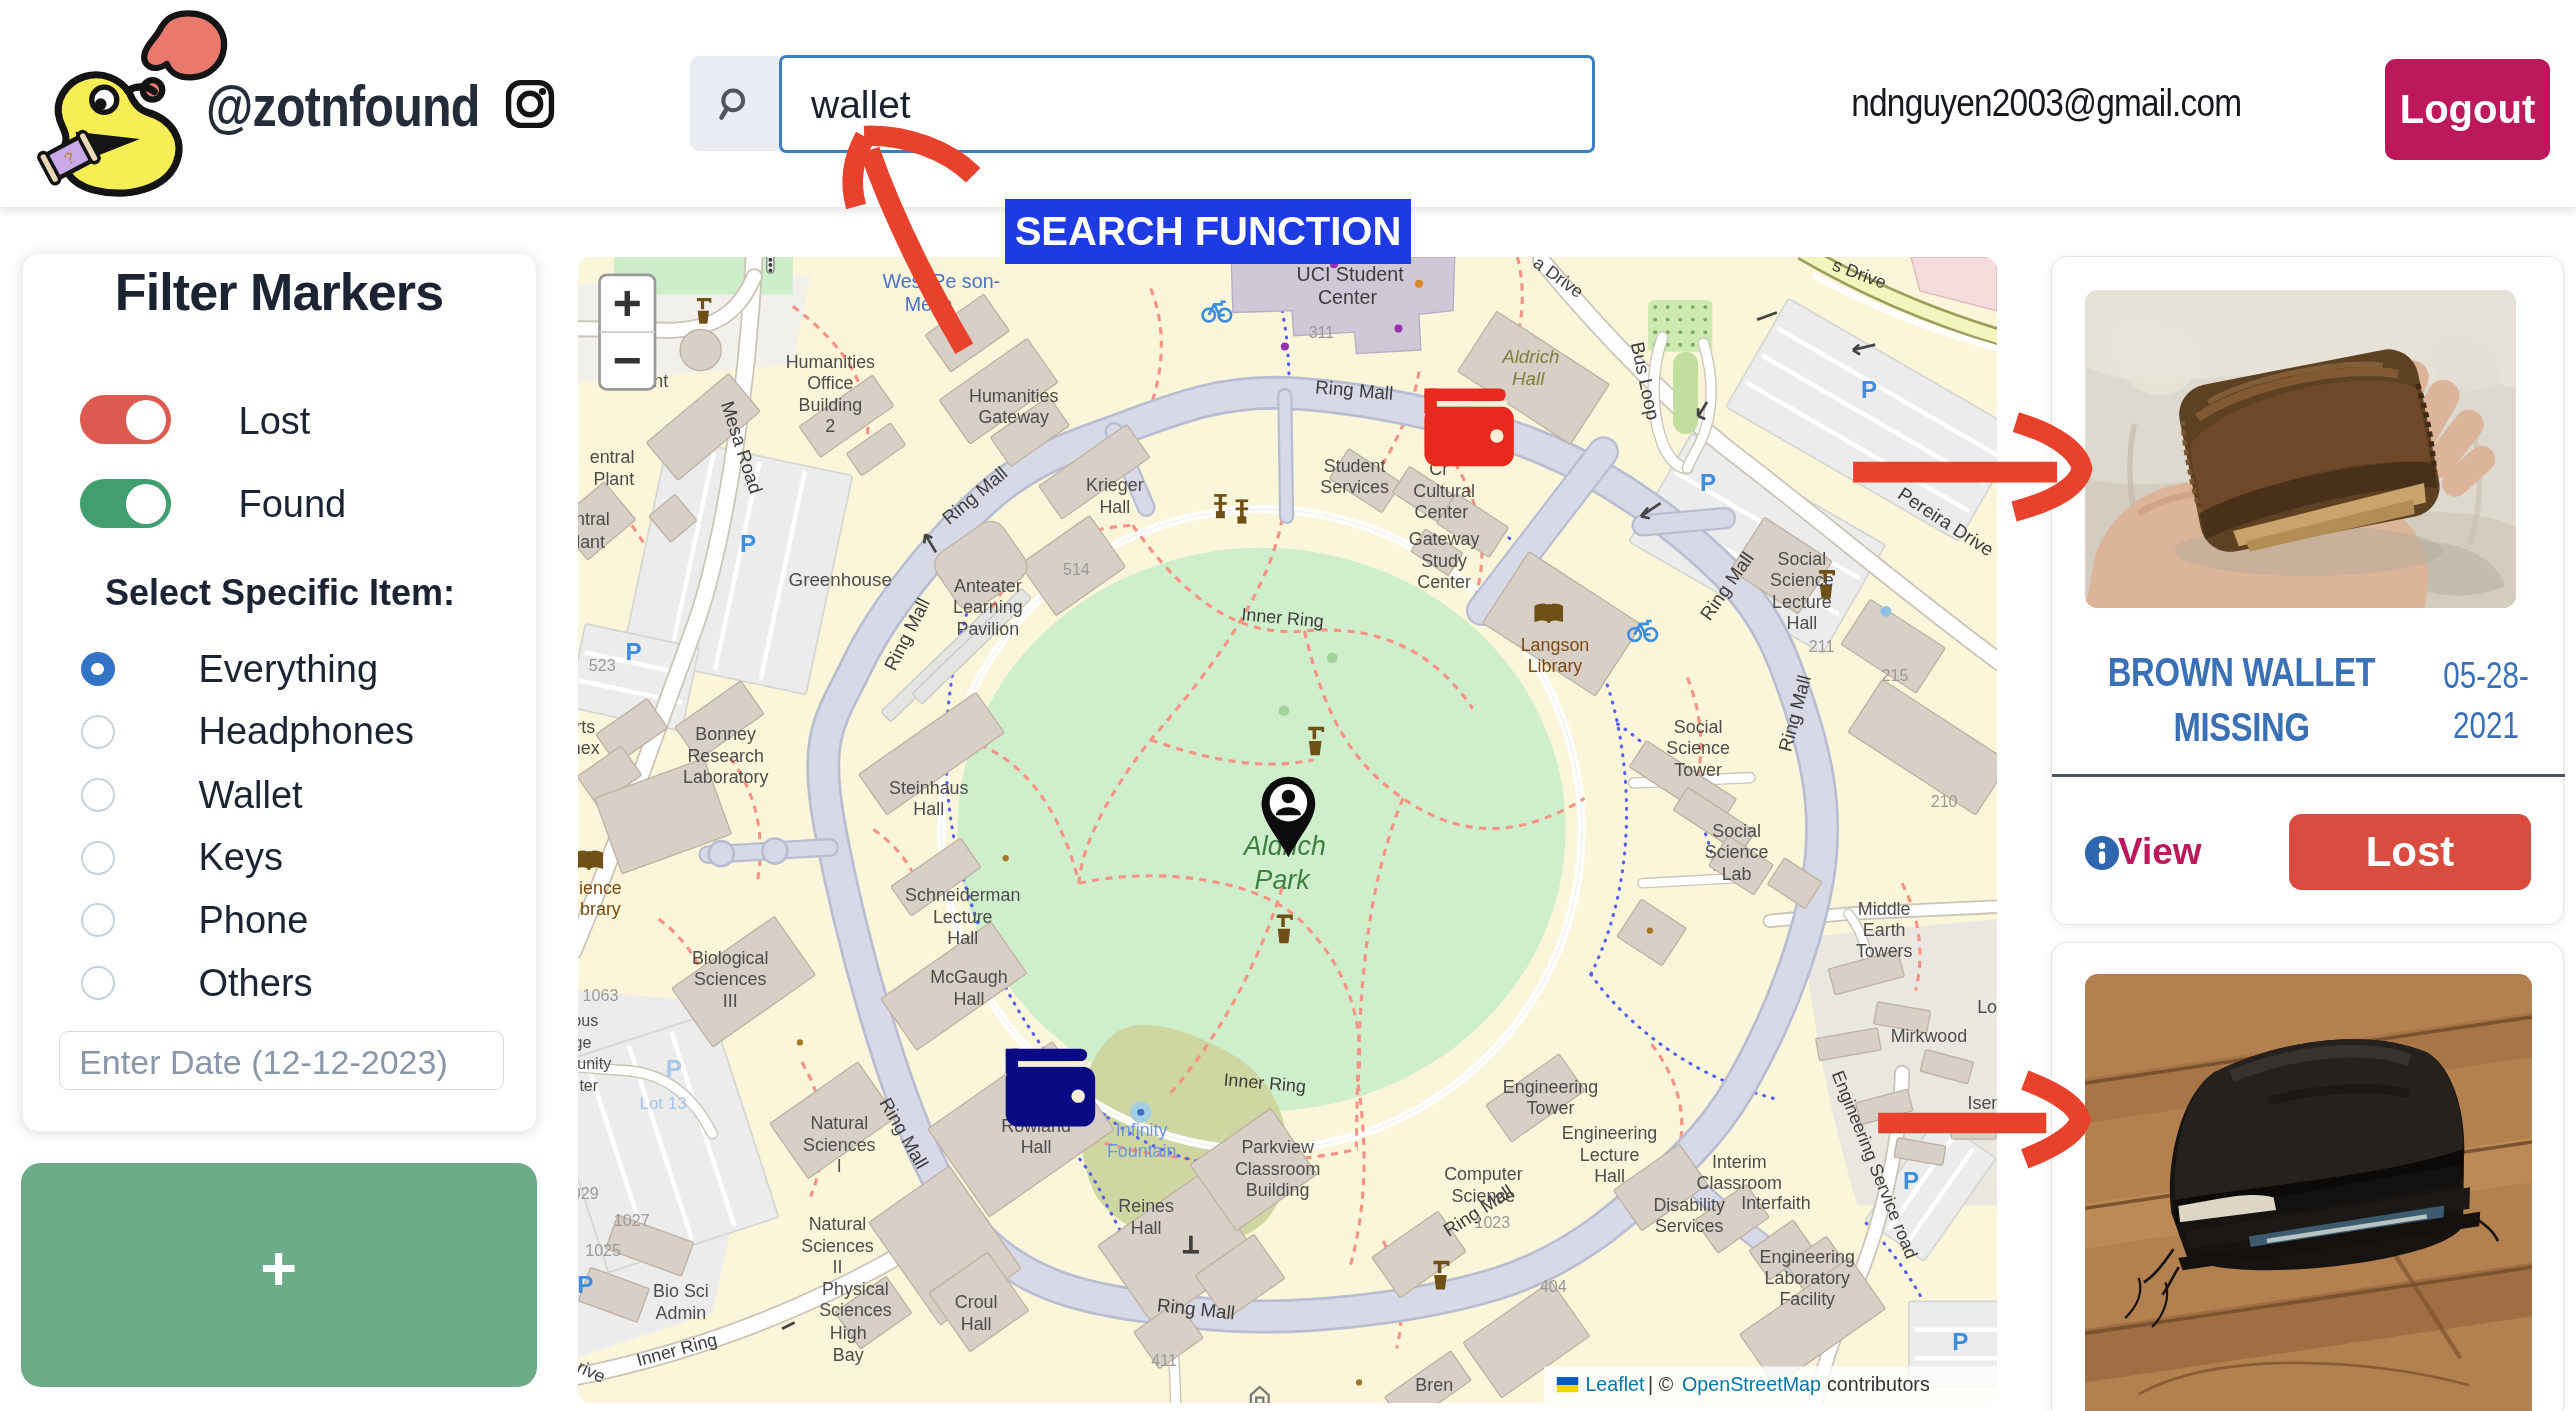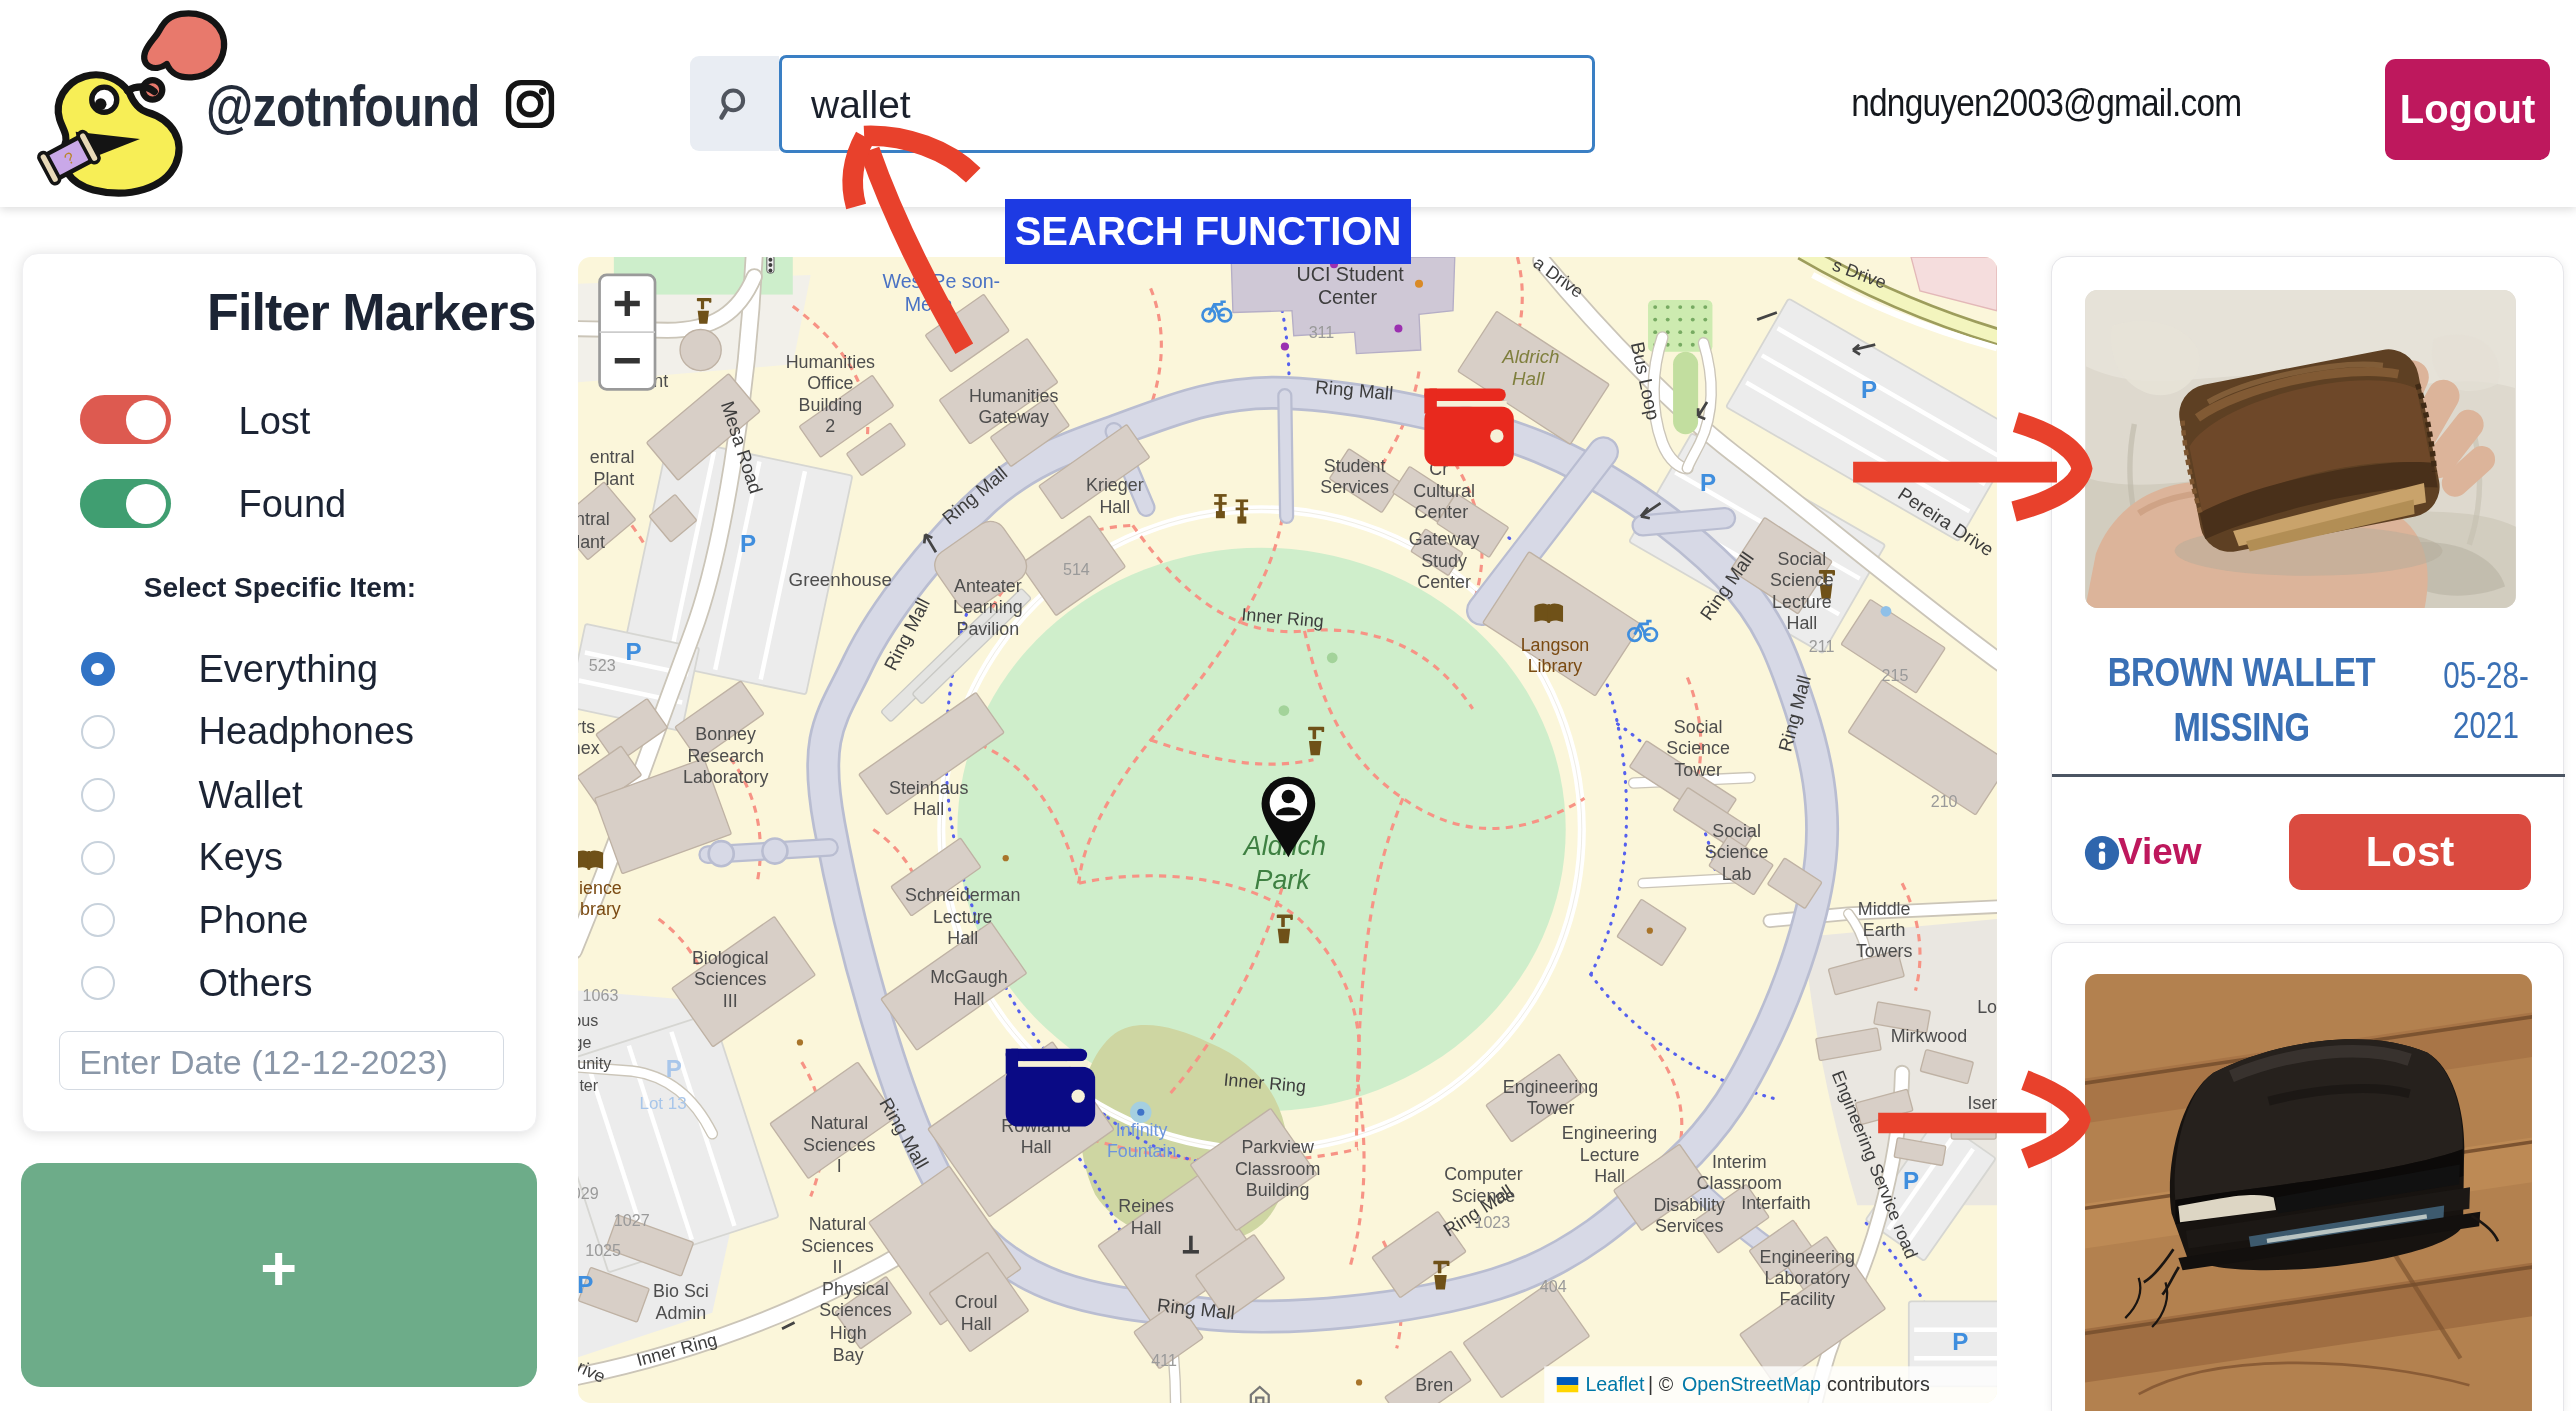--- a/index.html
+++ b/index.html
@@ -4,25 +4,25 @@
 * { margin:0; padding:0; box-sizing:border-box; }
 html,body { width:2576px; height:1411px; background:#fff; font-family:"Liberation Sans",sans-serif; overflow:hidden; position:relative; }
 header { position:absolute; left:0; top:0; width:2576px; height:207px; background:#fff; box-shadow:0 2.7px 9px rgba(0,0,0,0.14); z-index:5; }
 .brand { position:absolute; left:206px; top:73px; font-size:57px; font-weight:700; color:#242c3a; letter-spacing:-0.9px; transform:scaleX(0.85); transform-origin:left center; white-space:nowrap; }
 .addon { position:absolute; left:690px; top:56px; width:89px; height:95px; background:#e9edf3; border-radius:9px 0 0 9px; }
 .searchbox { position:absolute; left:779px; top:55px; width:816px; height:98px; background:#fff; border:3.6px solid #3a7fc4; border-radius:7.2px; }
 .searchbox span { position:absolute; left:29px; top:25px; font-size:39px; color:#1a202c; }
 .email { position:absolute; right:335px; top:82px; font-size:38px; color:#15181d; white-space:nowrap; letter-spacing:-0.9px; transform:scaleX(0.88); transform-origin:right center; }
 .logout { position:absolute; left:2385px; top:59px; width:165px; height:101px; background:#be185d; border-radius:10.7px; color:#fff; font-size:40px; font-weight:700; text-align:center; line-height:101px; }
 .panel { position:absolute; left:21.5px; top:253px; width:515px; height:879px; background:#fff; border-radius:16px; box-shadow:0 1.8px 12.5px rgba(0,0,0,0.13); border:0.9px solid #f0f0f2; z-index:4; }
-.panel h1 { margin-top:28px; text-align:right; font-size:52px; font-weight:800; color:#1c2434; letter-spacing:-0.9px; }
+.panel h1 { margin-top:8px; text-align:center; font-size:52px; font-weight:800; color:#1c2434; letter-spacing:-0.9px; }
 .toggle { position:absolute; width:91px; height:49px; border-radius:25px; }
 .toggle .knob { position:absolute; right:4.5px; top:4.5px; width:40px; height:40px; border-radius:50%; background:#fff; }
 .tlabel { position:absolute; left:216px; font-size:38px; color:#1c2434; }
-.sselect { position:absolute; left:0; width:515px; top:318px; text-align:center; font-size:28px; font-weight:800; color:#1c2434; }
+.sselect { position:absolute; left:0; width:515px; top:318px; text-align:center; font-size:36px; font-weight:800; color:#1c2434; }
 .radio { position:absolute; left:58px; width:34px; height:34px; border-radius:50%; background:#fff; border:2.7px solid #c8d2dc; }
 .radio.sel { background:#3173c5; border:none; }
 .radio.sel::after { content:""; position:absolute; left:10.7px; top:10.7px; width:12.5px; height:12.5px; border-radius:50%; background:#fff; }
 .rlabel { position:absolute; left:176px; font-size:38px; color:#1c2434; }
 .dateinput { position:absolute; left:36px; top:777px; width:445px; height:59px; border:1.8px solid #d4dae2; border-radius:9px; }
 .dateinput span { position:absolute; left:19.7px; top:10.7px; font-size:34px; color:#8a97a8; }
 .plusbtn { position:absolute; left:20.6px; top:1163px; width:516px; height:224px; background:#6dac89; border-radius:19.7px; color:#fff; font-size:63px; font-weight:700; text-align:center; line-height:211px; z-index:4; }
 .card { position:absolute; background:#fff; border-radius:16px; border:1.3px solid #e6e6ea; box-shadow:0 1.8px 9px rgba(0,0,0,0.08); z-index:4;padding-left:20px; }
 .card1 { left:2051px; top:256px; width:513px; height:669px; }
 .card2 { left:2051px; top:942px; width:513px; height:470px; border-radius:16px 16px 0 0; border-bottom:none; }

